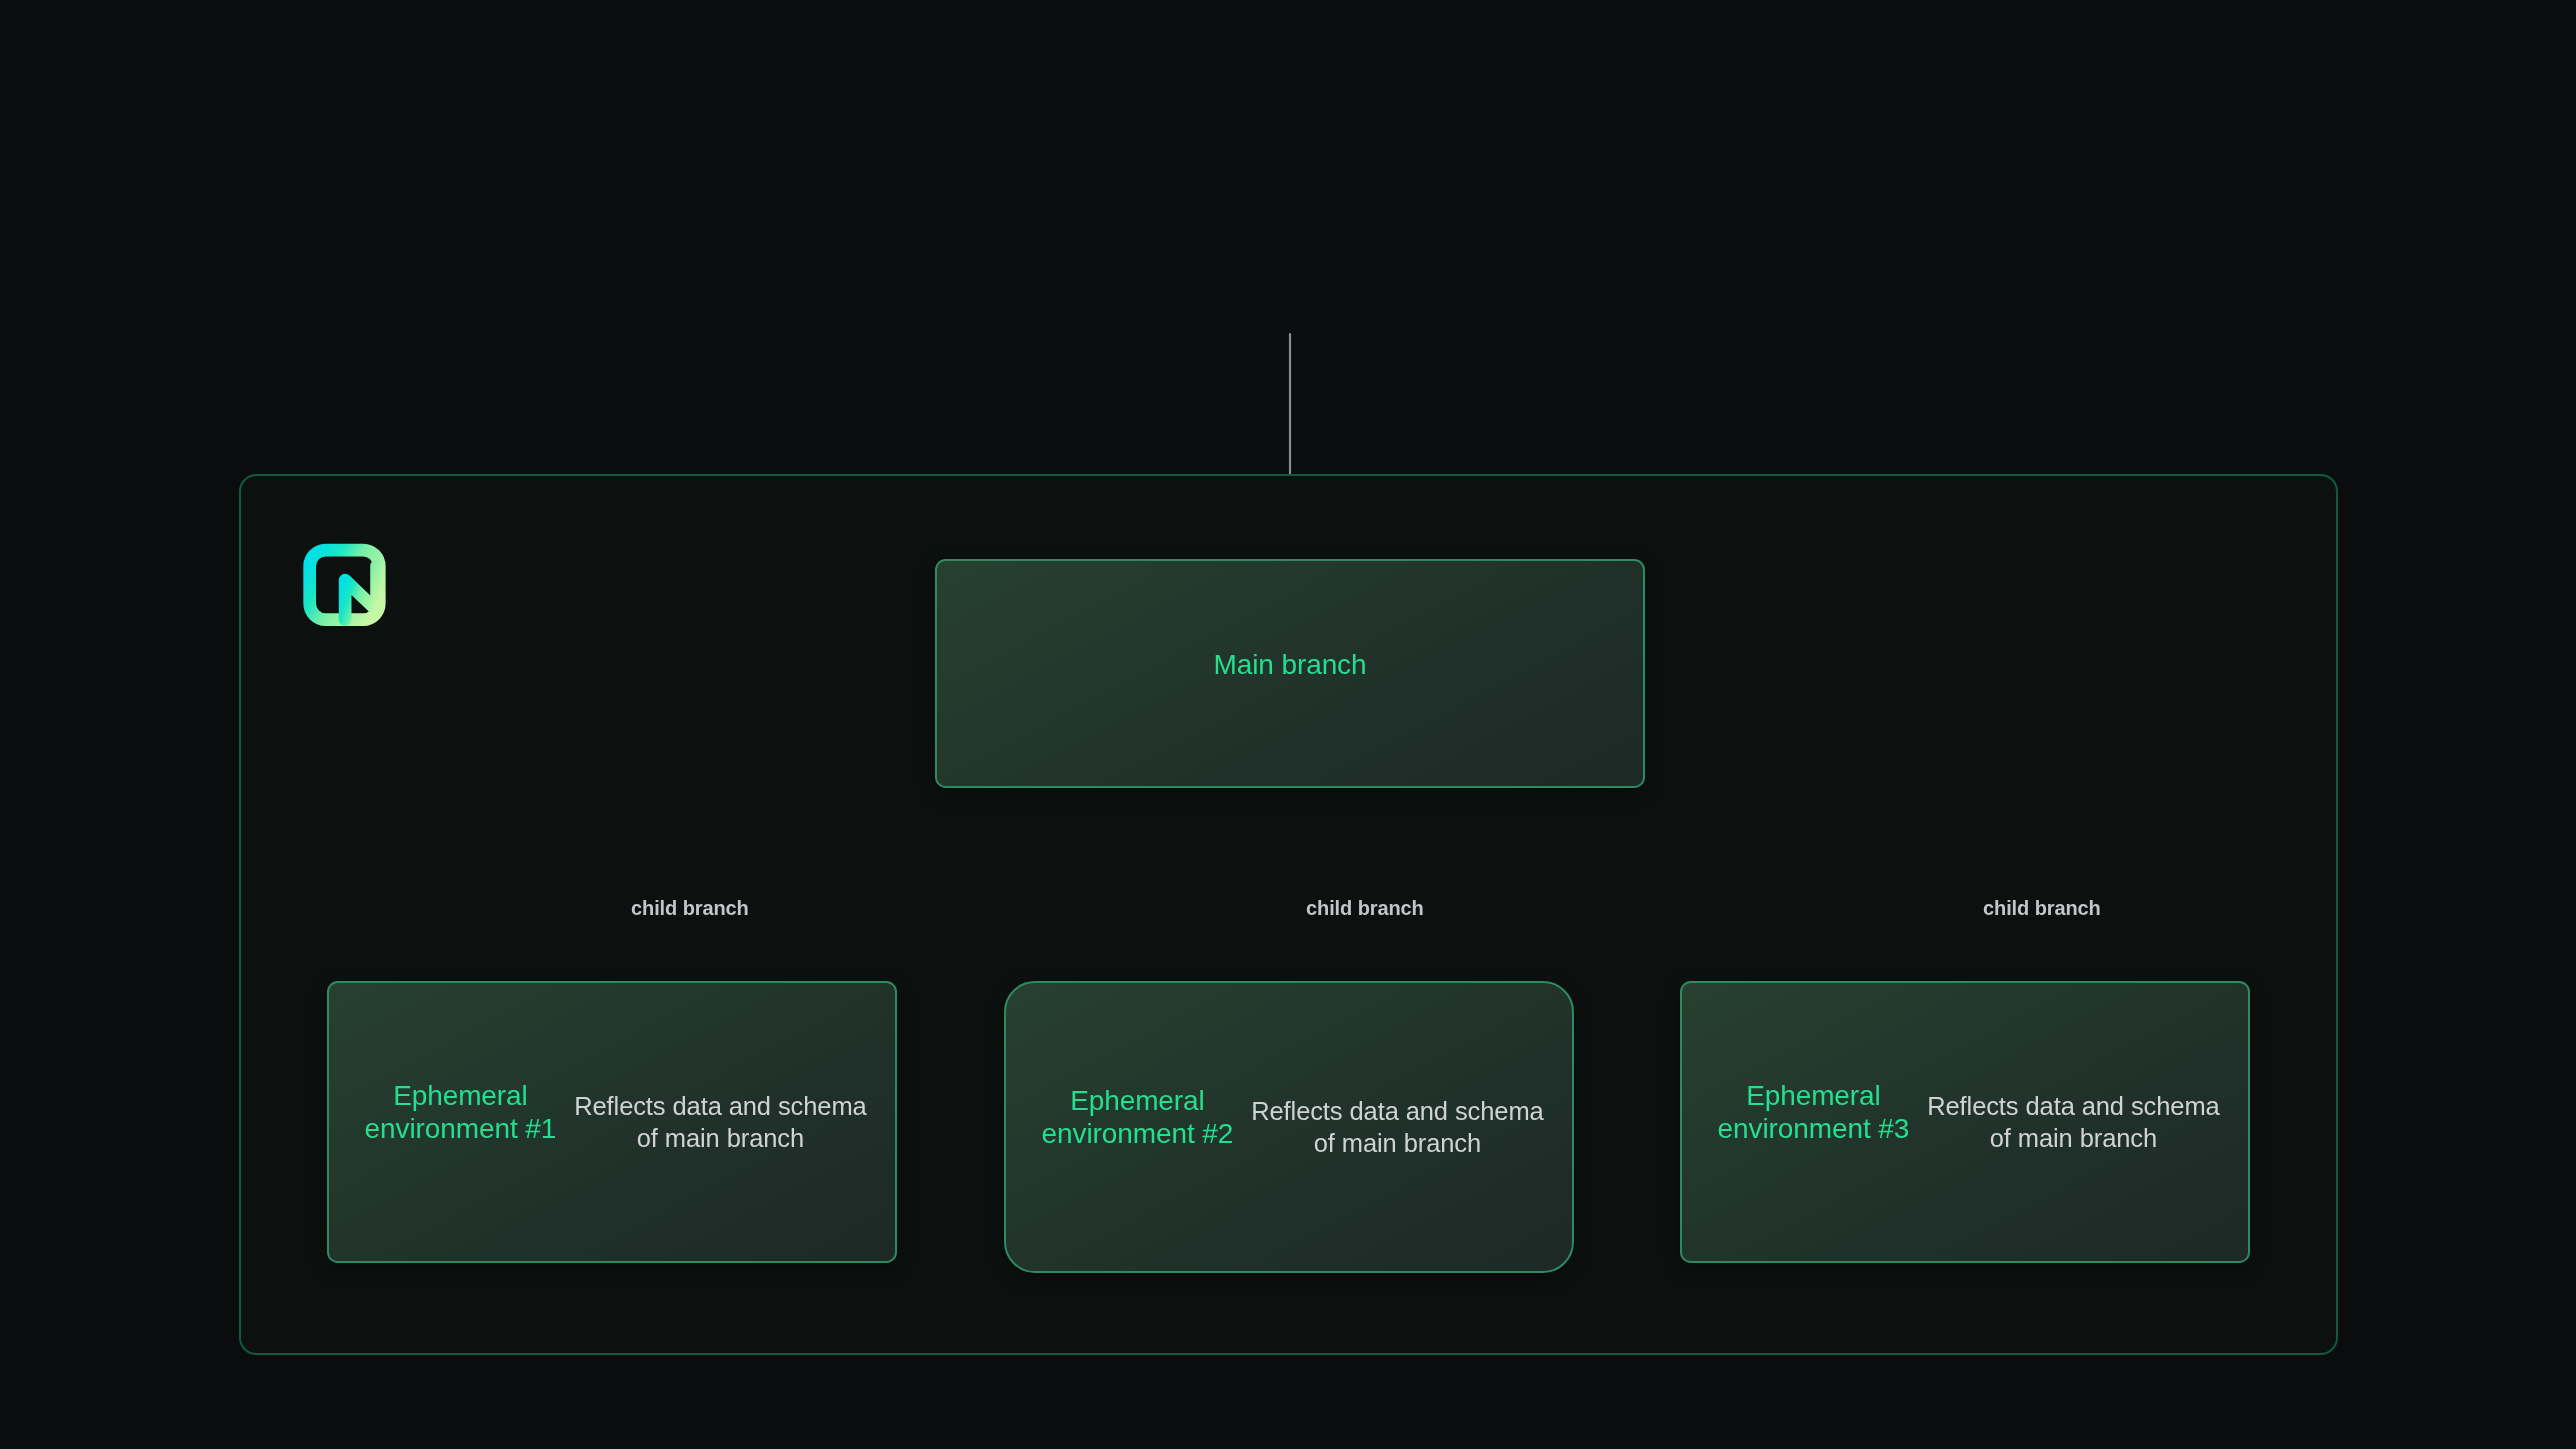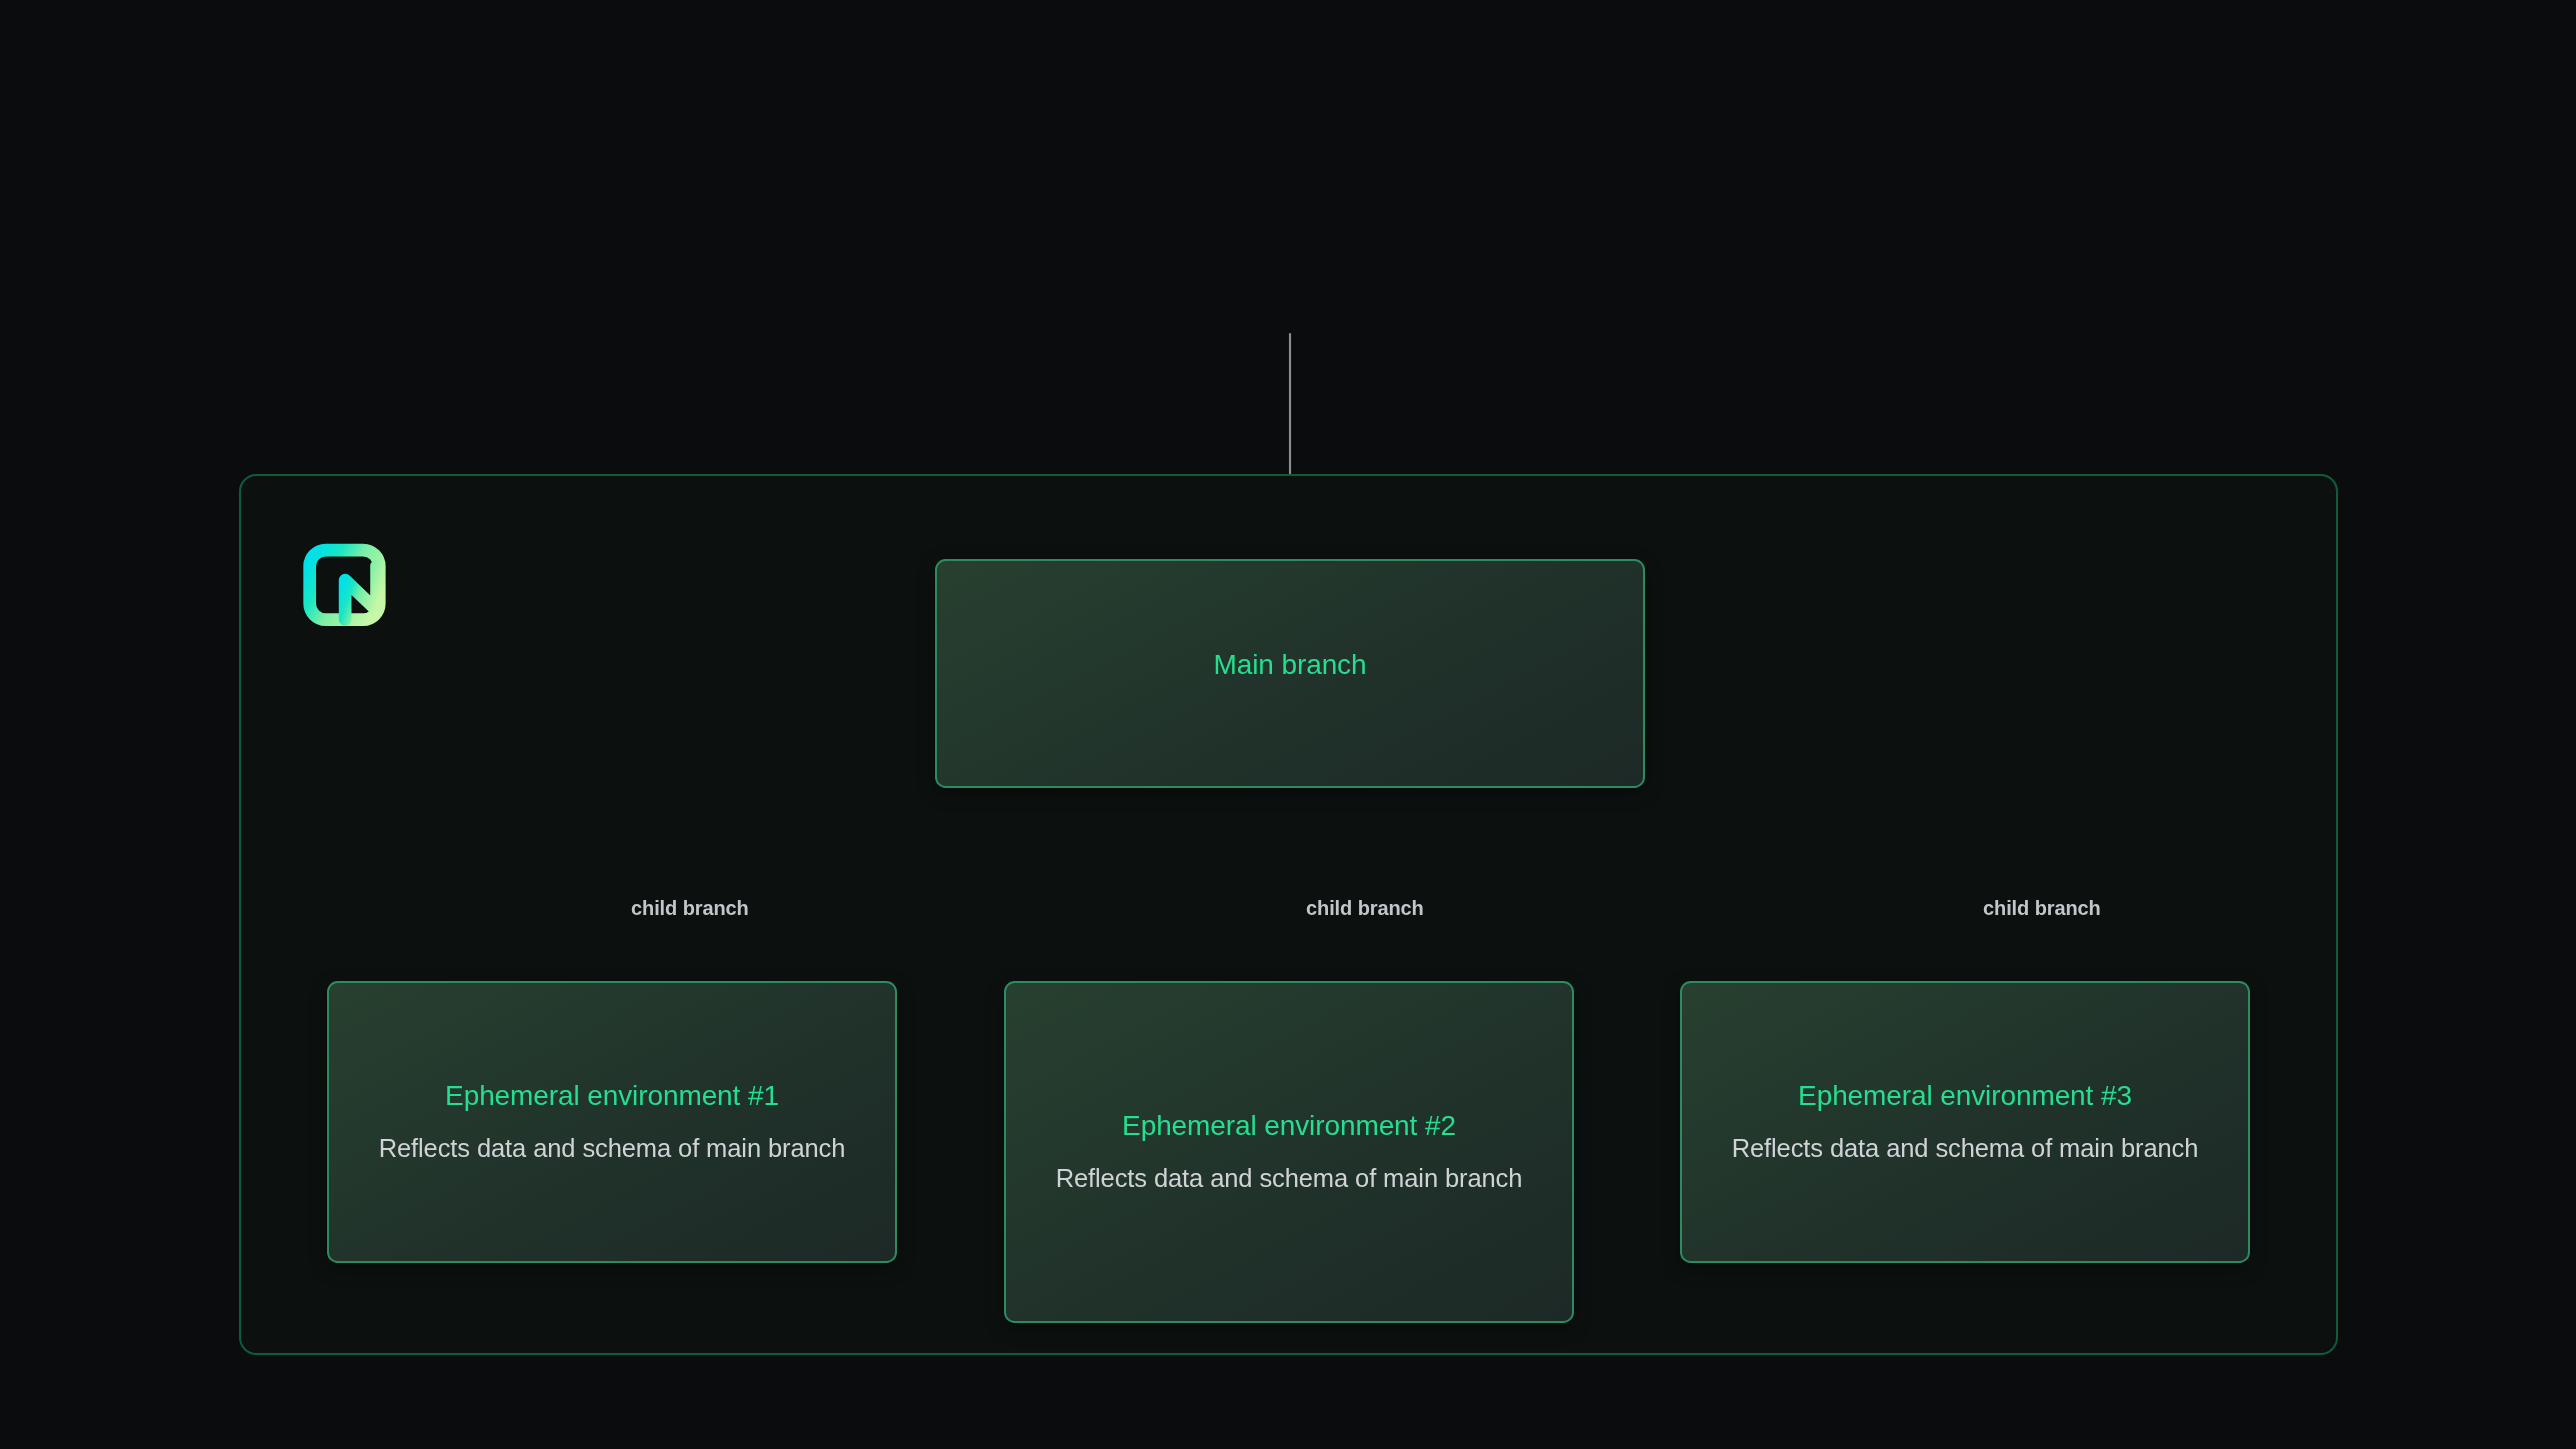--- a/index.html
+++ b/index.html
@@ -79,21 +79,21 @@
     height: 85px;
   }
 
   
   .branch-node {
     position: absolute;
     box-sizing: border-box;
     border-radius: 10.7px;
     border: 2px solid #2c8b61;
     display: flex;
-    flex-direction: column;
+    flex-direction: row;
     align-items: center;
     justify-content: center;
     text-align: center;
     background: linear-gradient(152deg, #27402f 0%, #24392d 28%, #20312a 58%, #1d2926 100%);
     box-shadow: 0 5.4px 17.4px rgba(0,0,0,0.4);
   }
   .branch-node .node-title {
     color: #26de8f;
     font-size: 28px;
     font-weight: 400;
@@ -121,22 +121,23 @@
     left: 327px;
     top: 981px;
     width: 570px;
     height: 282px;
     padding: 0 23px;
   }
   #ephemeral-node-2 {
     left: 1004px;
     top: 981px;
     width: 570px;
-    height: 342px;
+    height: 292px;
     padding: 6px 23px;
+    border-radius: 31px;
   }
   #ephemeral-node-3 {
     left: 1680px;
     top: 981px;
     width: 570px;
     height: 282px;
     padding: 0 23px;
   }
   .ephemeral-node .node-title { margin-bottom: 20px; }
 

